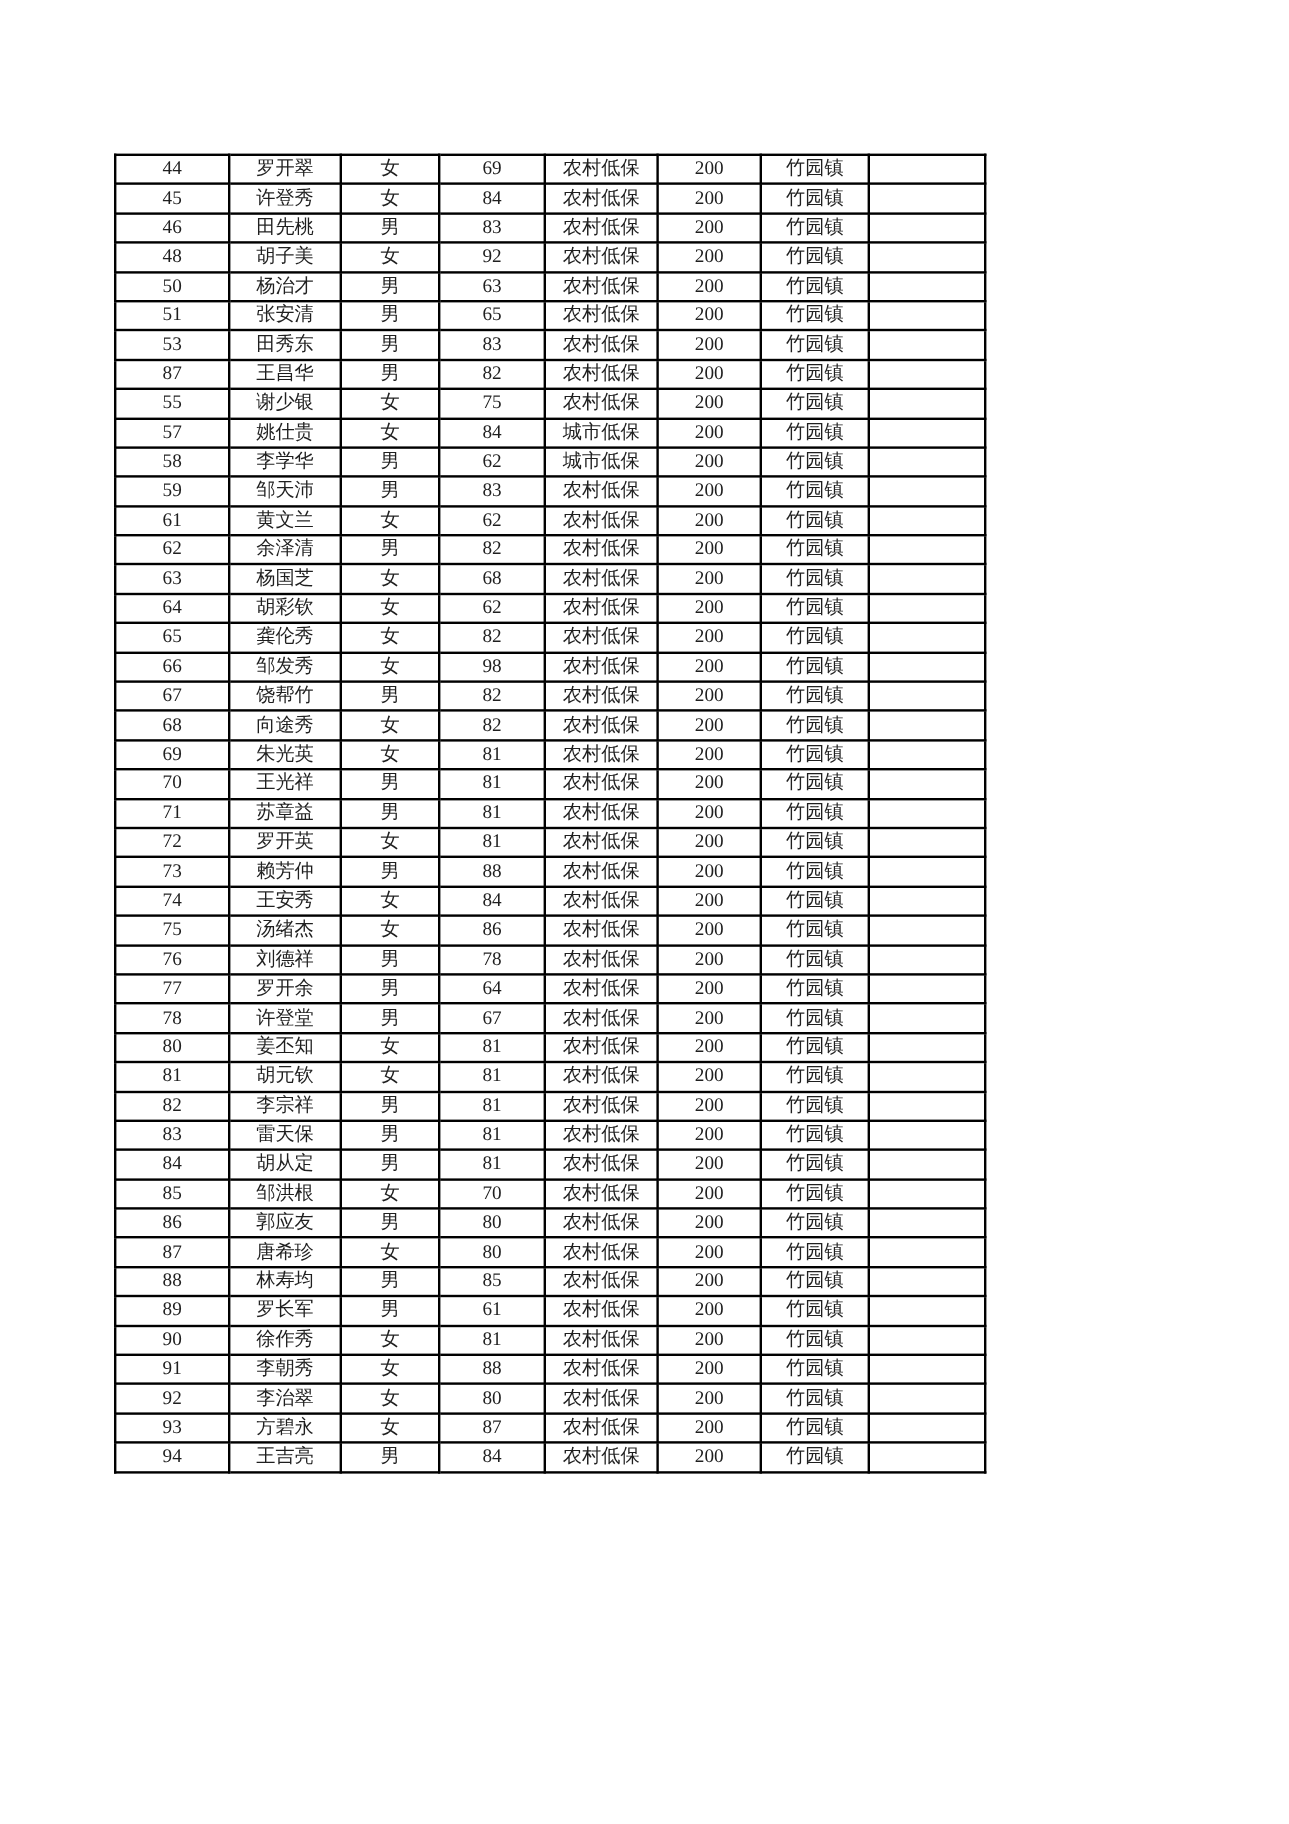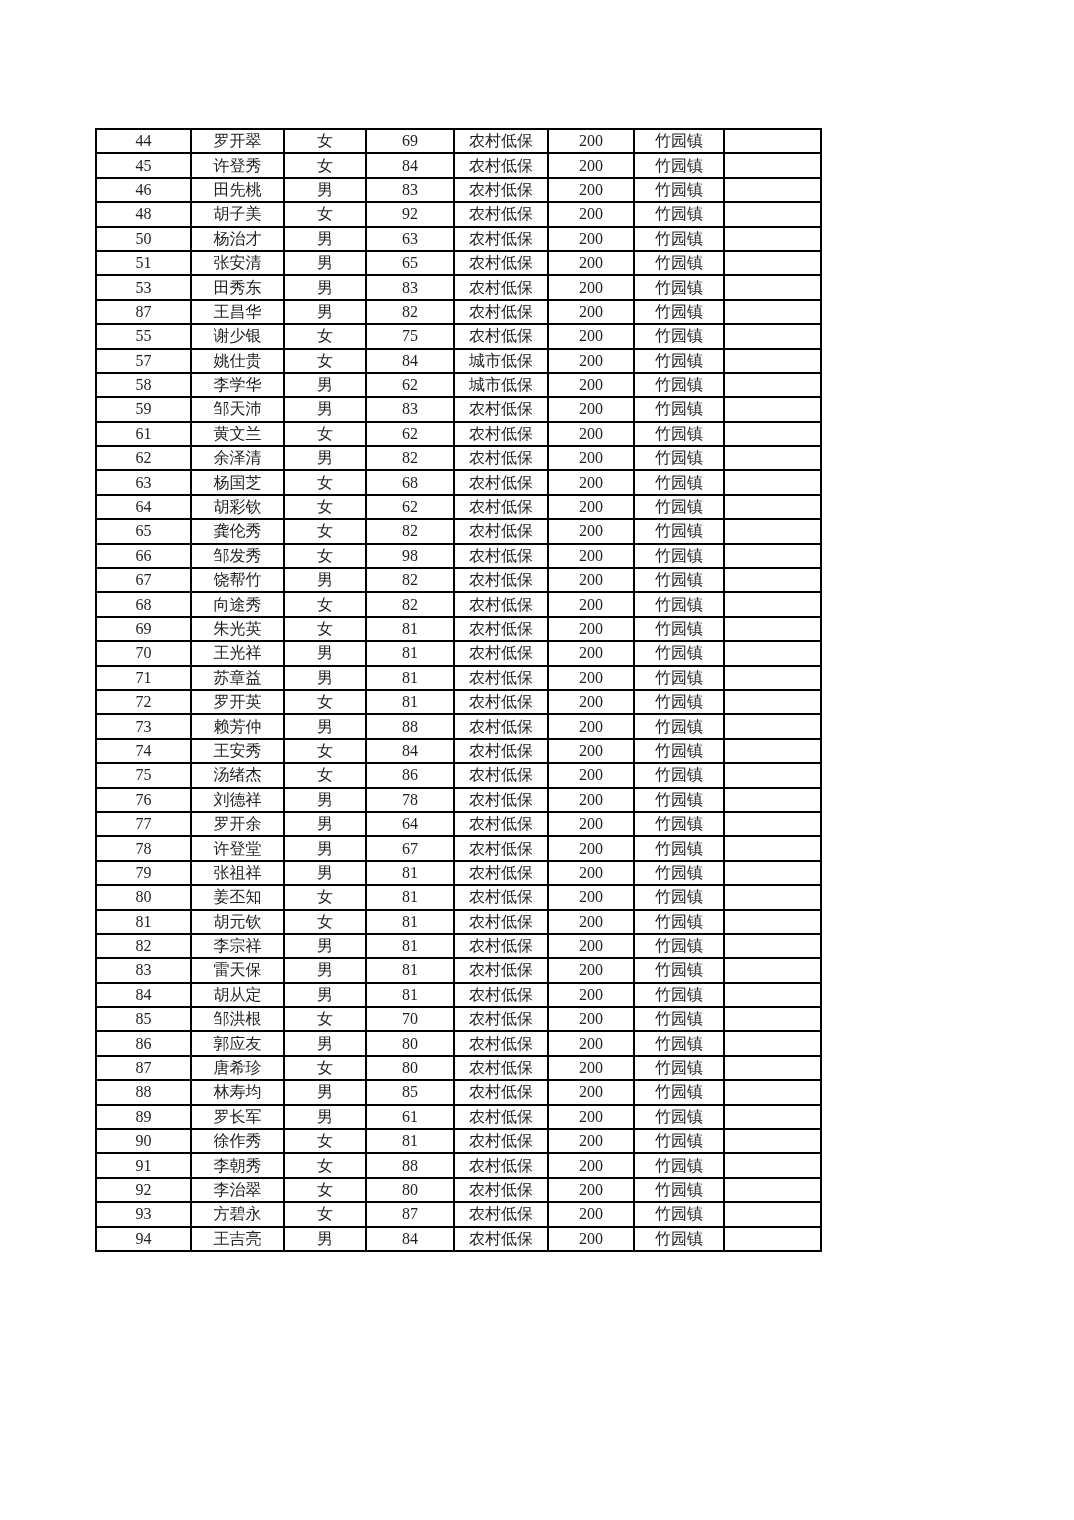--- a/index.html
+++ b/index.html
@@ -354,30 +354,20 @@
           <td>78</td>
           <td>许登堂</td>
           <td>男</td>
           <td>67</td>
           <td>农村低保</td>
           <td>200</td>
           <td>竹园镇</td>
           <td></td>
         </tr>
         <tr>
-          <td>79</td>
-          <td>张祖祥</td>
-          <td>男</td>
-          <td>81</td>
-          <td>农村低保</td>
-          <td>200</td>
-          <td>竹园镇</td>
-          <td></td>
-        </tr>
-        <tr>
           <td>80</td>
           <td>姜丕知</td>
           <td>女</td>
           <td>81</td>
           <td>农村低保</td>
           <td>200</td>
           <td>竹园镇</td>
           <td></td>
         </tr>
         <tr>

